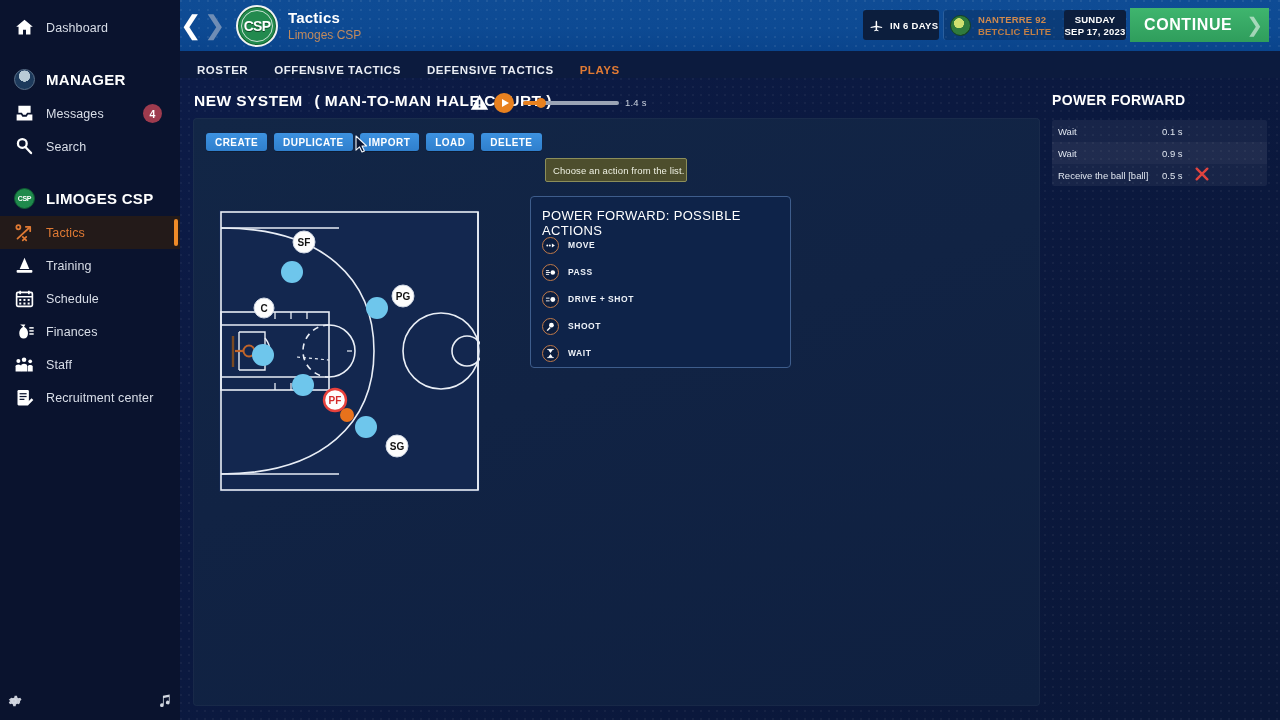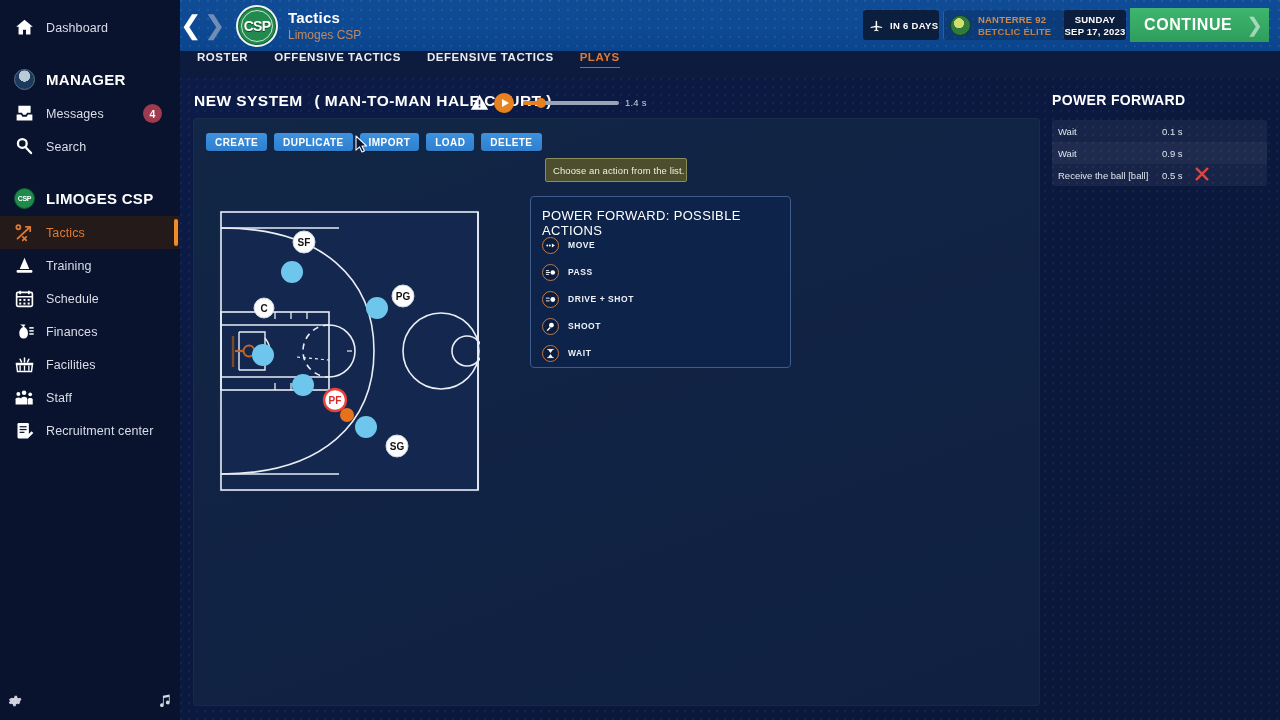--- a/index.html
+++ b/index.html
@@ -108,21 +108,21 @@
     display:flex; align-items:center; cursor:pointer;
   }
   #btn-continue .ctxt { font-size:16px; font-weight:800; letter-spacing:.6px;
     color:#fff; margin-left:14px; }
   #btn-continue .chev { position:absolute; right:6px; top:6px; font-size:20px;
     color:rgba(255,255,255,.55); line-height:22px; }
 
   
   #tabs {
     position:absolute; left:180px; top:51px; width:1100px; height:27px;
-    background:#0c1b3e; display:flex; align-items:flex-start; padding-left:17px; gap:26px;
+    background:#0c1b3e; display:flex; align-items:flex-end; padding-left:17px; gap:26px;
   }
   .tab { font-size:11.5px; font-weight:700; letter-spacing:.55px; color:#e8ecf3;
     cursor:pointer; position:relative; padding-bottom:2px; }
   .tab.active { color:#e07a34; }
   .tab.active::after { content:""; position:absolute; left:0; right:0; bottom:-3px;
     height:1.5px; background:#c2641f; }
 
   
   #main {
     position:absolute; left:180px; top:78px; width:1100px; height:642px;
@@ -305,31 +305,20 @@
         <svg viewBox="0 0 24 24" fill="#fff">
           <path d="M7 4h6l-1.5 2.6C14.5 8 16 11 16 14c0 4-2 6-5 6s-5-2-5-6c0-3 1.5-6 4.5-7.4z"></path>
           <rect x="17.5" y="7" width="5" height="1.7"></rect>
             <rect x="17.5" y="10.5" width="5" height="1.7"></rect>
           <rect x="17.5" y="14" width="5" height="1.7"></rect>
         </svg>
       </span>
       <span class="lbl">Finances</span>
     </div>
 
-    <div class="side-row">
-      <span class="ico">
-        <svg viewBox="0 0 24 24" fill="#fff">
-          <path d="M2 10h20v2H2z"></path>
-            <path d="M3 12h18l-1 8H4z" fill="none" stroke="#fff" stroke-width="1.7"></path>
-          <path d="M7 13v6M12 13v6M17 13v6" stroke="#fff" stroke-width="1.5"></path>
-          <path d="M7 6l1.5 3M12 4.5V9M17 6l-1.5 3" stroke="#fff" stroke-width="1.7" stroke-linecap="round"></path>
-        </svg>
-      </span>
-      <span class="lbl">Facilities</span>
-    </div>
 
     <div class="side-row">
       <span class="ico">
         <svg viewBox="0 0 24 24" fill="#fff">
           <circle cx="5" cy="8" r="2.3"></circle>
             <circle cx="11.5" cy="6.5" r="2.6"></circle>
             <circle cx="18.5" cy="8.4" r="2.1"></circle>
           <path d="M1.8 20v-6c0-1.1 1.3-2 3.2-2s3.2.9 3.2 2v6z"></path>
           <path d="M8 20v-6.7c0-1.2 1.5-2.2 3.5-2.2s3.5 1 3.5 2.2V20z"></path>
           <path d="M15.6 20v-5.6c0-1 1.2-1.8 2.9-1.8s2.9.8 2.9 1.8V20z"></path>

